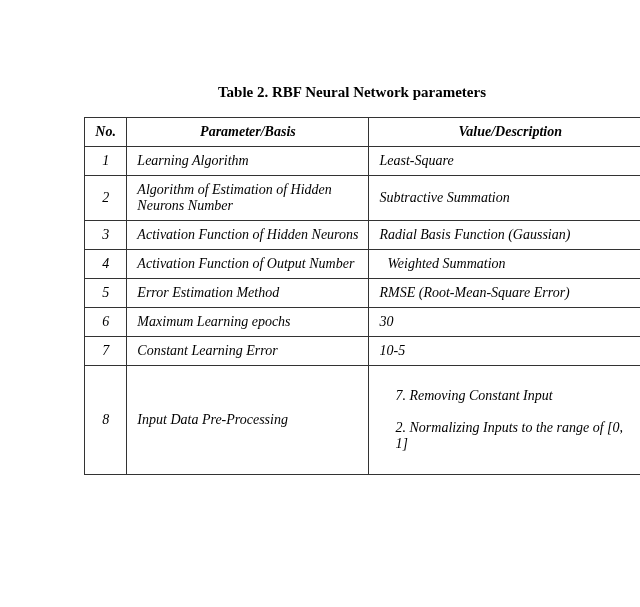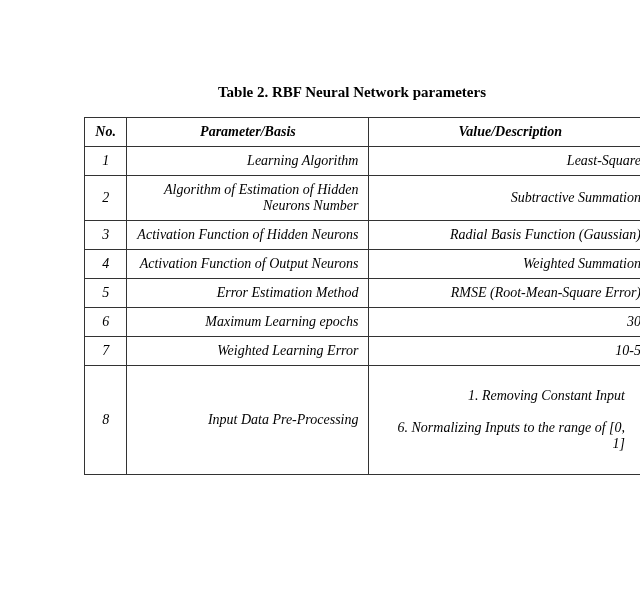--- a/index.html
+++ b/index.html
@@ -26,21 +26,20 @@
     table {
       width: 100%;
       border-collapse: collapse;
       border: 1.5px solid #333;
       font-style: italic;
     }
     th, td {
       border: 1px solid #333;
       padding: 6px 10px;
       vertical-align: top;
-      text-align: right;
     }
     thead th {
       text-align: center;
       font-weight: bold;
       background: #fff;
       border: 1.5px solid #333;
     }
     .col-no {
       width: 42px;
       text-align: center;
@@ -83,41 +82,41 @@
           <td class="col-param param-cell">Algorithm of Estimation of Hidden Neurons Number</td>
           <td class="col-value" style="vertical-align: middle;">Subtractive Summation</td>
         </tr>
         <tr>
           <td class="col-no no-cell">3</td>
           <td class="col-param param-cell">Activation Function of Hidden Neurons</td>
           <td class="col-value" style="vertical-align: middle;">Radial Basis Function (Gaussian)</td>
         </tr>
         <tr>
           <td class="col-no no-cell">4</td>
-          <td class="col-param param-cell">Activation Function of Output Neurons</td>
+          <td class="col-param param-cell">Activation Function of Output Number</td>
           <td class="col-value" style="vertical-align: middle; padding-left: 18px;">Weighted Summation</td>
         </tr>
         <tr>
           <td class="col-no no-cell">5</td>
           <td class="col-param param-cell">Error Estimation Method</td>
           <td class="col-value" style="vertical-align: middle;">RMSE (Root-Mean-Square Error)</td>
         </tr>
         <tr>
           <td class="col-no no-cell">6</td>
           <td class="col-param param-cell">Maximum Learning epochs</td>
           <td class="col-value" style="vertical-align: middle;">30</td>
         </tr>
         <tr>
           <td class="col-no no-cell">7</td>
-          <td class="col-param param-cell">Weighted Learning Error</td>
+          <td class="col-param param-cell">Constant Learning Error</td>
           <td class="col-value" style="vertical-align: middle;">10-5</td>
         </tr>
         <tr>
           <td class="col-no no-cell">8</td>
           <td class="col-param param-cell">Input Data Pre-Processing</td>
           <td class="col-value">
-            <p>1. Removing Constant Input</p>
-            <p style="margin-top: 6px;">6. Normalizing Inputs to the range of [0, 1]</p>
+            <p>7. Removing Constant Input</p>
+            <p style="margin-top: 6px;">2. Normalizing Inputs to the range of [0, 1]</p>
           </td>
         </tr>
       </tbody>
   </table>
 </div>
 
 </body></html>

